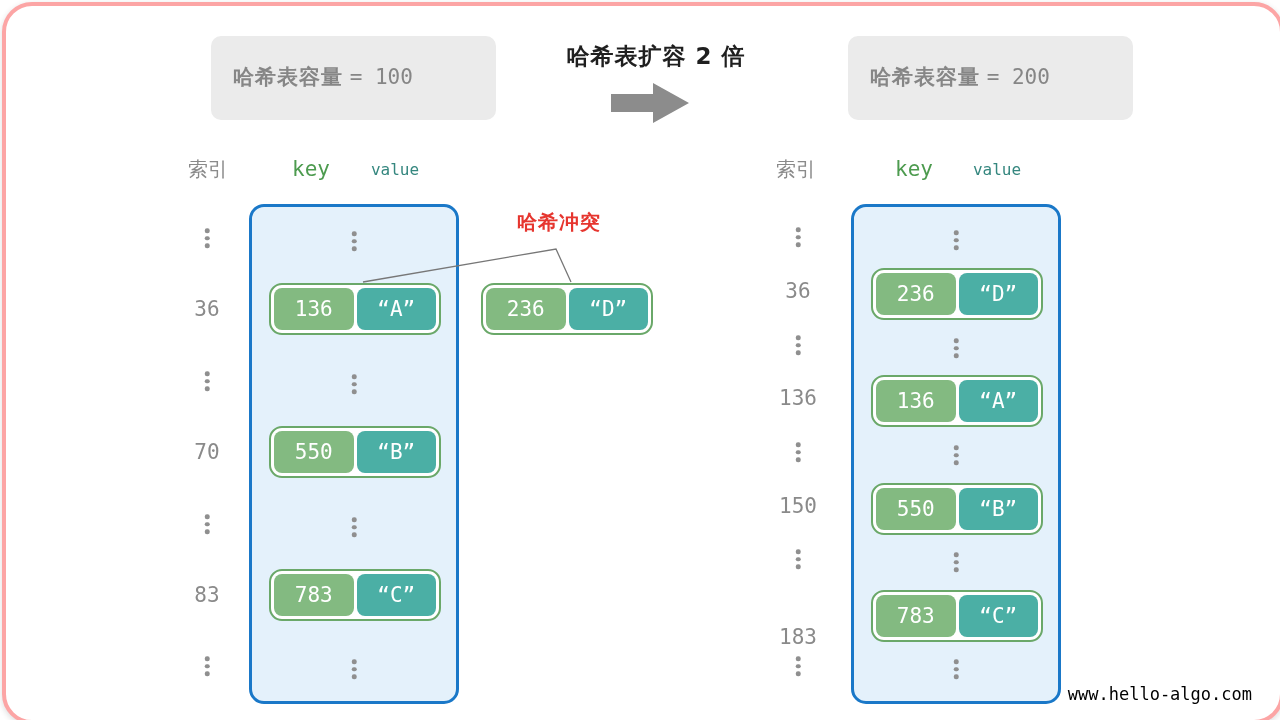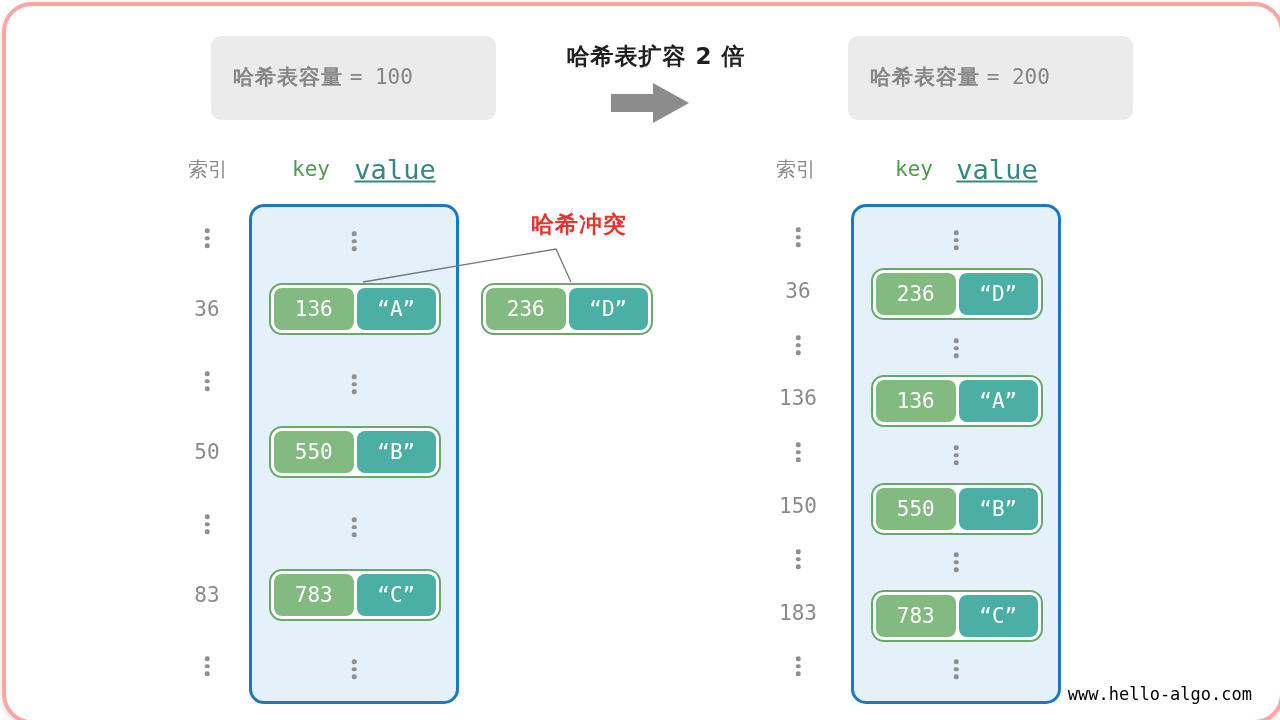--- a/index.html
+++ b/index.html
@@ -25,21 +25,21 @@
   
   .title{
     position:absolute;left:650px;top:35px;transform:translateX(-50%);
     font-size:23px;font-weight:bold;color:#1f1f1f;white-space:nowrap;letter-spacing:1px;
   }
   .arrow{position:absolute;left:605px;top:77px;width:78px;height:40px;}
   
   .hdr{position:absolute;top:163px;transform:translate(-50%,-50%);white-space:nowrap;text-align:right;}
   .hdr-idx{font-size:20px;color:#8a8a8a;}
   .hdr-key{font-family:"DejaVu Sans Mono",monospace;font-size:21px;color:#4d9b4f;}
-  .hdr-val{font-family:"DejaVu Sans Mono",monospace;font-size:27px;color:#35877f;text-decoration:underline;}
+  .hdr-val{font-family:"DejaVu Sans Mono",monospace;font-size:16px;color:#35877f;}
   
   .bucket{
     position:absolute;top:198px;width:210px;height:500px;box-sizing:border-box;
     background:#e4f1fb;border:3px solid #1a78c8;border-radius:15px;
   }
   #bucket-left{left:243px;}
   #bucket-right{left:845px;}
   .idxcol-item{
     position:absolute;transform:translate(-50%,-50%);
     font-family:"DejaVu Sans Mono",monospace;font-size:21px;color:#8a8a8a;
@@ -56,21 +56,21 @@
   .pair .cell{
     flex:1;border-radius:8px;color:#fff;
     font-family:"DejaVu Sans Mono",monospace;font-size:21px;
     display:flex;align-items:center;justify-content:center;
   }
   .pair .k{background:#83ba81;}
   .pair .v{background:#4bafa5;}
   
   .collision-label{
     position:absolute;left:553px;top:203px;transform:translateX(-50%);
-    font-size:23px;font-weight:bold;color:#e6352e;white-space:nowrap;letter-spacing:1px;margin-left:20px;
+    font-size:20px;font-weight:bold;color:#e6352e;white-space:nowrap;letter-spacing:1px;
   }
   .overlay{position:absolute;left:0;top:0;width:1280px;height:720px;pointer-events:none;}
   
   .watermark{
     position:absolute;right:28px;top:678px;
     font-family:"DejaVu Sans Mono",monospace;font-size:17px;color:#000000;
   }
 </style>
 </head>
 <body>
@@ -102,21 +102,21 @@
       <i></i>
       <i></i>
       <i></i>
     </div>
   <div class="idxcol-item" style="left:201px;top:303px">36</div>
   <div class="dots idxcol-item" style="left:201px;top:375px">
       <i></i>
       <i></i>
       <i></i>
     </div>
-  <div class="idxcol-item" style="left:201px;top:446px">50</div>
+  <div class="idxcol-item" style="left:201px;top:446px">70</div>
   <div class="dots idxcol-item" style="left:201px;top:518px">
       <i></i>
       <i></i>
       <i></i>
     </div>
   <div class="idxcol-item" style="left:201px;top:589px">83</div>
   <div class="dots idxcol-item" style="left:201px;top:660px">
       <i></i>
       <i></i>
       <i></i>
@@ -183,21 +183,21 @@
       <i></i>
       <i></i>
       <i></i>
     </div>
   <div class="idxcol-item" style="left:792px;top:500px">150</div>
   <div class="dots idxcol-item" style="left:792px;top:553px">
       <i></i>
       <i></i>
       <i></i>
     </div>
-  <div class="idxcol-item" style="left:792px;top:607px">183</div>
+  <div class="idxcol-item" style="left:792px;top:631px">183</div>
   <div class="dots idxcol-item" style="left:792px;top:660px">
       <i></i>
       <i></i>
       <i></i>
     </div>
 
   <div class="bucket" id="bucket-right">
     <div class="dots" style="left:102px;top:33px">
         <i></i>
         <i></i>

